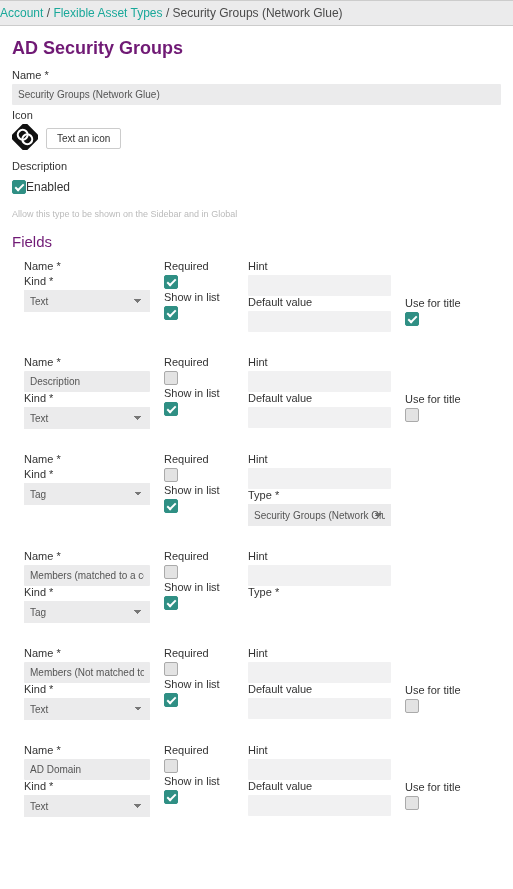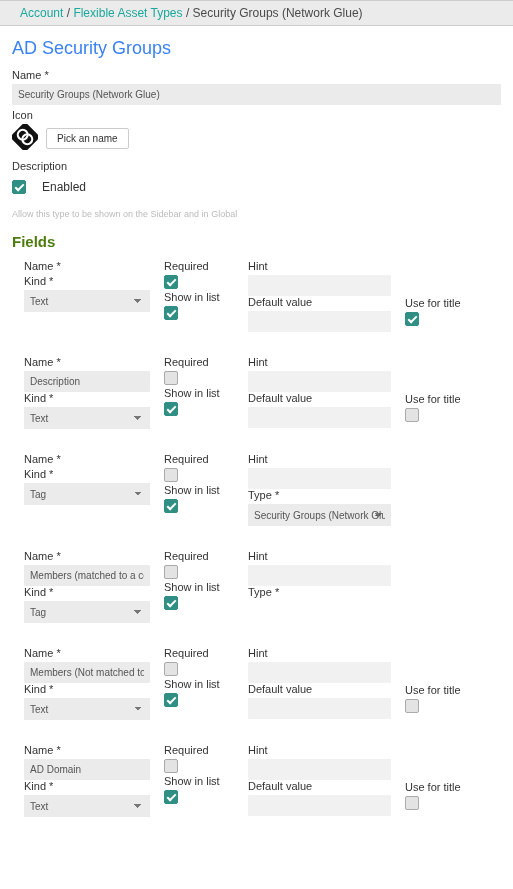--- a/index.html
+++ b/index.html
@@ -1,35 +1,35 @@
 <!DOCTYPE html>
 <html><head>
   <meta charset="utf-8">
   <style>
     *{box-sizing:border-box;margin:0;padding:0}
     body{font-family:Arial,Helvetica,sans-serif;font-size:11px;color:#333;background:#fff;width:513px}
-    .crumbs{background:#ebebec;border-top:1px solid #ccc;border-bottom:1px solid #ccc;padding:5px 20px;font-size:12px;color:#4a4a4a}
+    .crumbs{background:#ebebec;border-top:1px solid #ccc;border-bottom:1px solid #ccc;padding:5px 0;font-size:12px;color:#4a4a4a}
     .crumbs a{color:#1aa89a;text-decoration:none}
     .page{padding:6px 12px}
-    h1{font-size:18px;font-weight:400;color:#3b82f6;margin:6px 0 10px}
+    h1{font-size:18px;font-weight:700;color:#701a75;margin:6px 0 10px}
     .lbl{font-size:11px;color:#333;margin-bottom:3px}
     .txt{width:100%;background:#ebebec;border:none;color:#555;font-size:10px;padding:5px 6px;border-radius:1px}
     .txt.w{background:#f1f1f2}
     .sel{width:100%;background:#ebebec;border:none;color:#555;font-size:10px;padding:4px 6px;height:22px;appearance:none;-webkit-appearance:none;background-image:linear-gradient(45deg,transparent 50%,#777 50%),linear-gradient(135deg,#777 50%,transparent 50%);background-position:calc(100% - 12px) 9px,calc(100% - 8px) 9px;background-size:4px 4px,4px 4px;background-repeat:no-repeat}
     .iconrow{display:flex;align-items:center;gap:8px;margin:3px 0 8px}
     .iconbtn{background:#fff;border:1px solid #ccc;border-radius:2px;padding:4px 10px;font-size:10px;cursor:pointer;color:#333}
     .iconglyph svg{width:26px;height:26px}
-    .enrow{display:flex;align-items:center;gap:16px;margin-top:8px}
+    .enrow{display:flex;align-items:center;gap:0;margin-top:8px}
     .cb{width:14px;height:14px;border-radius:2px;display:inline-block;position:relative;border:1px solid #aaa;background:#e3e3e3}
     .cb.on{background:#2f8f84;border-color:#2f8f84}
     .cb.on::after{content:"";position:absolute;left:4px;top:1px;width:3px;height:7px;border:solid #fff;border-width:0 2px 2px 0;transform:rotate(45deg)}
     .cb::after{content:""}
     .cb:not(.on)::after{display:none}
     .help{font-size:9px;color:#bbb;margin-top:15px}
-    h2{font-size:15px;font-weight:700;color:#4d7c0f;margin:14px 0 4px}
+    h2{font-size:15px;font-weight:400;color:#701a75;margin:14px 0 4px}
     .field{display:flex;gap:14px;padding:6px 0 18px;margin-left:12px}
     .c1{width:126px}
     .c2{width:70px}
     .c3{width:143px}
     .c4{width:85px}
     .sect .lbl{margin-top:0}
     .sect .lbl:first-child{margin-top:0}
     .gap{height:4px}
   </style>
 </head>
@@ -50,21 +50,21 @@
   <div class="iconrow">
     <span class="iconglyph">
       <svg viewBox="0 0 24 24">
           <g transform="rotate(45 12 12)">
             <rect x="2" y="2" width="20" height="20" rx="4" fill="#111"></rect>
             <circle cx="9" cy="12" r="4.5" fill="none" stroke="#fff" stroke-width="2"></circle>
             <circle cx="15" cy="12" r="4.5" fill="none" stroke="#fff" stroke-width="2"></circle>
           </g>
         </svg>
     </span>
-    <button class="iconbtn">Pick an name</button>
+    <button class="iconbtn">Text an icon</button>
   </div>
 
   <div class="lbl">Description</div>
 
   <div class="enrow">
     <span class="cb on"></span>
     <span style="font-size:12px;color:#333">Enabled</span>
   </div>
   <div class="help">Allow this type to be shown on the Sidebar and in Global</div>
 

